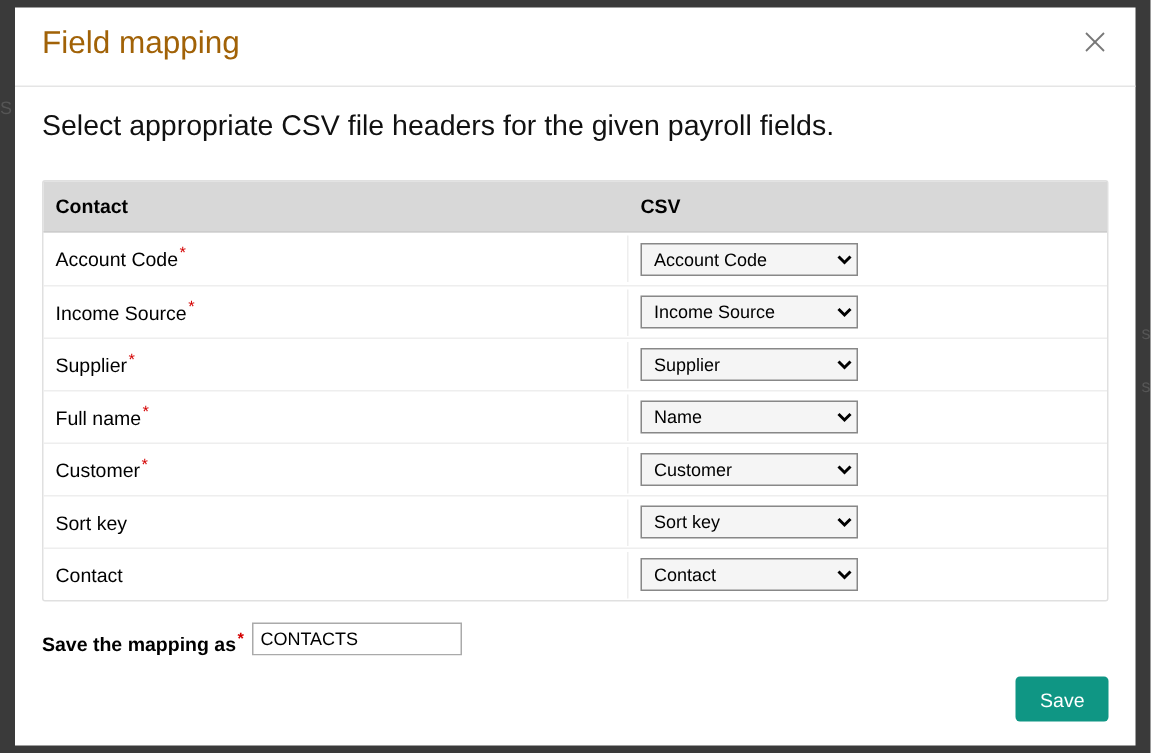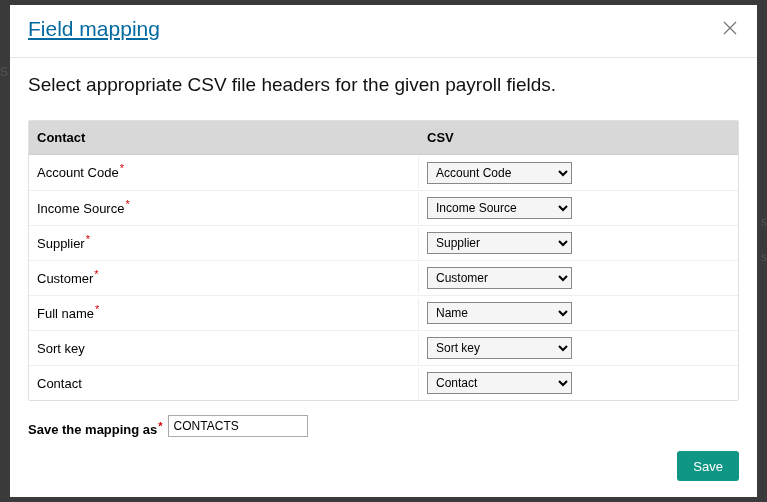--- a/index.html
+++ b/index.html
@@ -21,22 +21,21 @@
     .modal-header {
       display: flex;
       align-items: center;
       justify-content: space-between;
       padding: 12px 18px 16px 18px;
       border-bottom: 1px solid #e5e5e5;
     }
     .modal-title {
       font-size: 21px;
       font-weight: 400;
-      color: #0369a1;
-      text-decoration: underline;
+      color: #a16207;
     }
     .close-icon {
       width: 16px; height: 16px;
       cursor: pointer;
       position: relative;
       color: #666;
     }
     .close-icon svg { width: 14px; height: 14px; display: block; }
 
     .modal-body {
@@ -170,26 +169,26 @@
           </div>
           <div class="row">
             <div class="cell-left"><span>Income Source</span><span class="req">*</span></div>
             <div class="cell-right"><select><option>Income Source</option></select></div>
           </div>
           <div class="row">
             <div class="cell-left"><span>Supplier</span><span class="req">*</span></div>
             <div class="cell-right"><select><option>Supplier</option></select></div>
           </div>
           <div class="row">
+            <div class="cell-left"><span>Full name</span><span class="req">*</span></div>
+            <div class="cell-right"><select><option>Name</option></select></div>
+          </div>
+          <div class="row">
             <div class="cell-left"><span>Customer</span><span class="req">*</span></div>
             <div class="cell-right"><select><option>Customer</option></select></div>
-          </div>
-          <div class="row">
-            <div class="cell-left"><span>Full name</span><span class="req">*</span></div>
-            <div class="cell-right"><select><option>Name</option></select></div>
           </div>
           <div class="row">
             <div class="cell-left"><span>Sort key</span></div>
             <div class="cell-right"><select><option>Sort key</option></select></div>
           </div>
           <div class="row">
             <div class="cell-left"><span>Contact</span></div>
             <div class="cell-right"><select><option>Contact</option></select></div>
           </div>
         </div>

